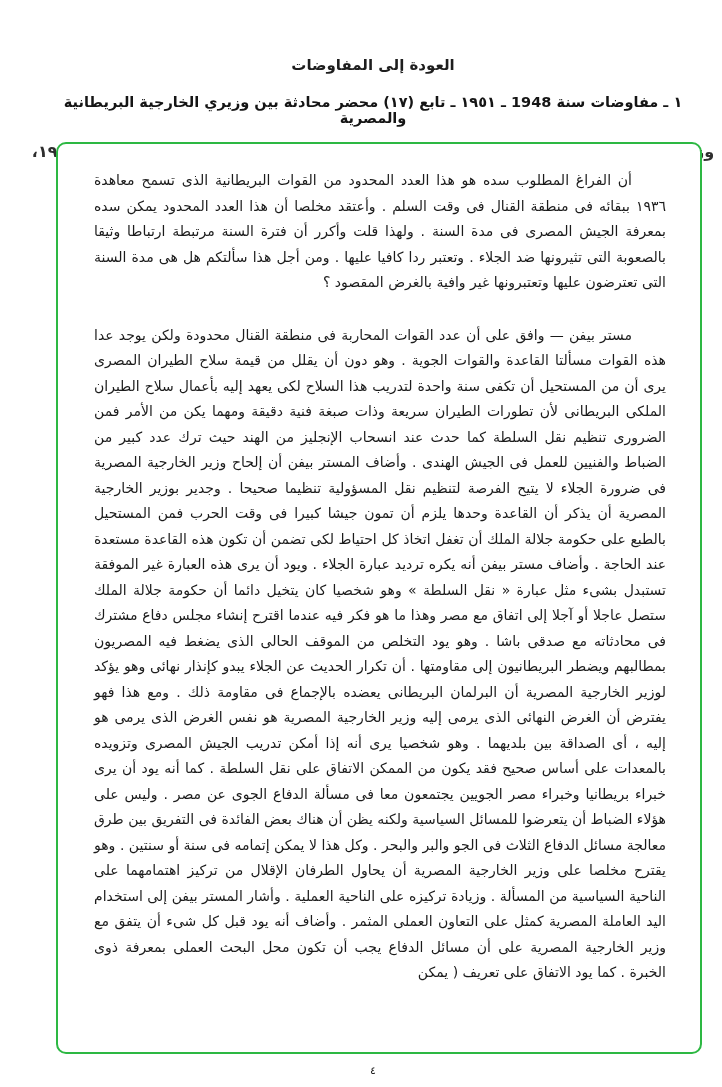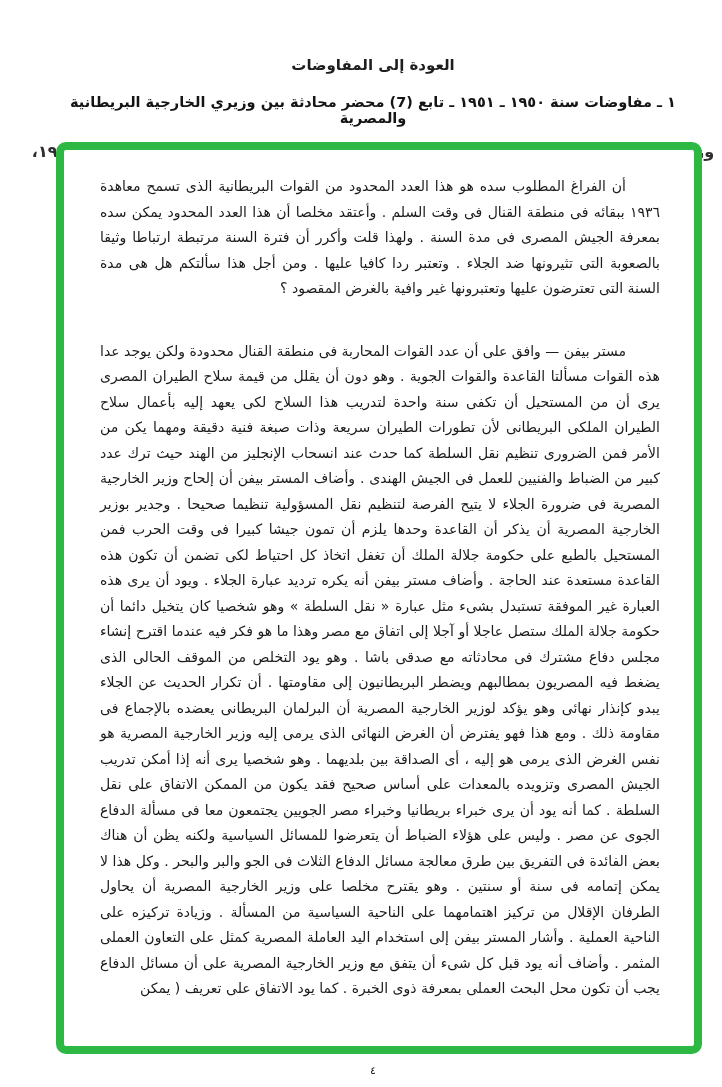--- a/index.html
+++ b/index.html
@@ -36,52 +36,52 @@
     font-weight: bold;
     color: #2e2e2e;
     margin-top: 10px;
   }
   .text-frame {
     position: absolute;
     left: 44px;
     top: 130px;
     width: 646px;
     height: 912px;
-    border: 8px solid #f97316;
+    border: 2px solid #f97316;
     border-radius: 10px;
     padding: 18px 28px 12px 30px;
     overflow: hidden;
     background: #ffffff;
   }
   .para {
     font-size: 14px;
     line-height: 25.5px;
     text-align: justify;
     color: #1b1b1b;
     text-indent: 34px;
   }
-  .para + .para { margin-top: 25px; }
+  .para + .para { margin-top: 15px; }
   .page-number {
     position: absolute;
     bottom: 16px;
     left: 0;
     right: 0;
     text-align: center;
     font-size: 11px;
     color: #222222;
   }
 </style>
 </head>
 <body>
 
 <div class="page">
 
   <header class="doc-header">
     <div class="doc-title">العودة إلى المفاوضات</div>
-    <div class="doc-heading">١ ـ مفاوضات سنة ١٩٥٠ ـ ١٩٥١ ـ تابع (7) محضر محادثة بين وزيري الخارجية البريطانية والمصرية</div>
+    <div class="doc-heading">١ ـ مفاوضات سنة 1948 ـ ١٩٥١ ـ تابع (١٧) محضر محادثة بين وزيري الخارجية البريطانية والمصرية</div>
     <div class="doc-source">وزارة الخارجية المصرية، القضية المصرية ١٨٨٢ ـ ١٩٥٤، المطبعة الأميرية بالقاهرة ١٩٥٥، ص ٦٥٩ ـ ٦٦٥</div>
   </header>
 
   <div class="text-frame" style="border-color: rgb(45, 184, 67);">
     <p class="para">أن الفراغ المطلوب سده هو هذا العدد المحدود من القوات البريطانية الذى تسمح معاهدة ١٩٣٦ ببقائه فى منطقة القنال فى وقت السلم . وأعتقد مخلصا أن هذا العدد المحدود يمكن سده بمعرفة الجيش المصرى فى مدة السنة . ولهذا قلت وأكرر أن فترة السنة مرتبطة ارتباطا وثيقا بالصعوبة التى تثيرونها ضد الجلاء . وتعتبر ردا كافيا عليها . ومن أجل هذا سألتكم هل هى مدة السنة التى تعترضون عليها وتعتبرونها غير وافية بالغرض المقصود ؟</p>
     <p class="para">مستر بيفن — وافق على أن عدد القوات المحاربة فى منطقة القنال محدودة ولكن يوجد عدا هذه القوات مسألتا القاعدة والقوات الجوية . وهو دون أن يقلل من قيمة سلاح الطيران المصرى يرى أن من المستحيل أن تكفى سنة واحدة لتدريب هذا السلاح لكى يعهد إليه بأعمال سلاح الطيران الملكى البريطانى لأن تطورات الطيران سريعة وذات صبغة فنية دقيقة ومهما يكن من الأمر فمن الضرورى تنظيم نقل السلطة كما حدث عند انسحاب الإنجليز من الهند حيث ترك عدد كبير من الضباط والفنيين للعمل فى الجيش الهندى . وأضاف المستر بيفن أن إلحاح وزير الخارجية المصرية فى ضرورة الجلاء لا يتيح الفرصة لتنظيم نقل المسؤولية تنظيما صحيحا . وجدير بوزير الخارجية المصرية أن يذكر أن القاعدة وحدها يلزم أن تمون جيشا كبيرا فى وقت الحرب فمن المستحيل بالطبع على حكومة جلالة الملك أن تغفل اتخاذ كل احتياط لكى تضمن أن تكون هذه القاعدة مستعدة عند الحاجة . وأضاف مستر بيفن أنه يكره ترديد عبارة الجلاء . ويود أن يرى هذه العبارة غير الموفقة تستبدل بشىء مثل عبارة « نقل السلطة » وهو شخصيا كان يتخيل دائما أن حكومة جلالة الملك ستصل عاجلا أو آجلا إلى اتفاق مع مصر وهذا ما هو فكر فيه عندما اقترح إنشاء مجلس دفاع مشترك فى محادثاته مع صدقى باشا . وهو يود التخلص من الموقف الحالى الذى يضغط فيه المصريون بمطالبهم ويضطر البريطانيون إلى مقاومتها . أن تكرار الحديث عن الجلاء يبدو كإنذار نهائى وهو يؤكد لوزير الخارجية المصرية أن البرلمان البريطانى يعضده بالإجماع فى مقاومة ذلك . ومع هذا فهو يفترض أن الغرض النهائى الذى يرمى إليه وزير الخارجية المصرية هو نفس الغرض الذى يرمى هو إليه ، أى الصداقة بين بلديهما . وهو شخصيا يرى أنه إذا أمكن تدريب الجيش المصرى وتزويده بالمعدات على أساس صحيح فقد يكون من الممكن الاتفاق على نقل السلطة . كما أنه يود أن يرى خبراء بريطانيا وخبراء مصر الجويين يجتمعون معا فى مسألة الدفاع الجوى عن مصر . وليس على هؤلاء الضباط أن يتعرضوا للمسائل السياسية ولكنه يظن أن هناك بعض الفائدة فى التفريق بين طرق معالجة مسائل الدفاع الثلاث فى الجو والبر والبحر . وكل هذا لا يمكن إتمامه فى سنة أو سنتين . وهو يقترح مخلصا على وزير الخارجية المصرية أن يحاول الطرفان الإقلال من تركيز اهتمامهما على الناحية السياسية من المسألة . وزيادة تركيزه على الناحية العملية . وأشار المستر بيفن إلى استخدام اليد العاملة المصرية كمثل على التعاون العملى المثمر . وأضاف أنه يود قبل كل شىء أن يتفق مع وزير الخارجية المصرية على أن مسائل الدفاع يجب أن تكون محل البحث العملى بمعرفة ذوى الخبرة . كما يود الاتفاق على تعريف ( يمكن</p>
   </div>
 
   <div class="page-number">٤</div>
 

